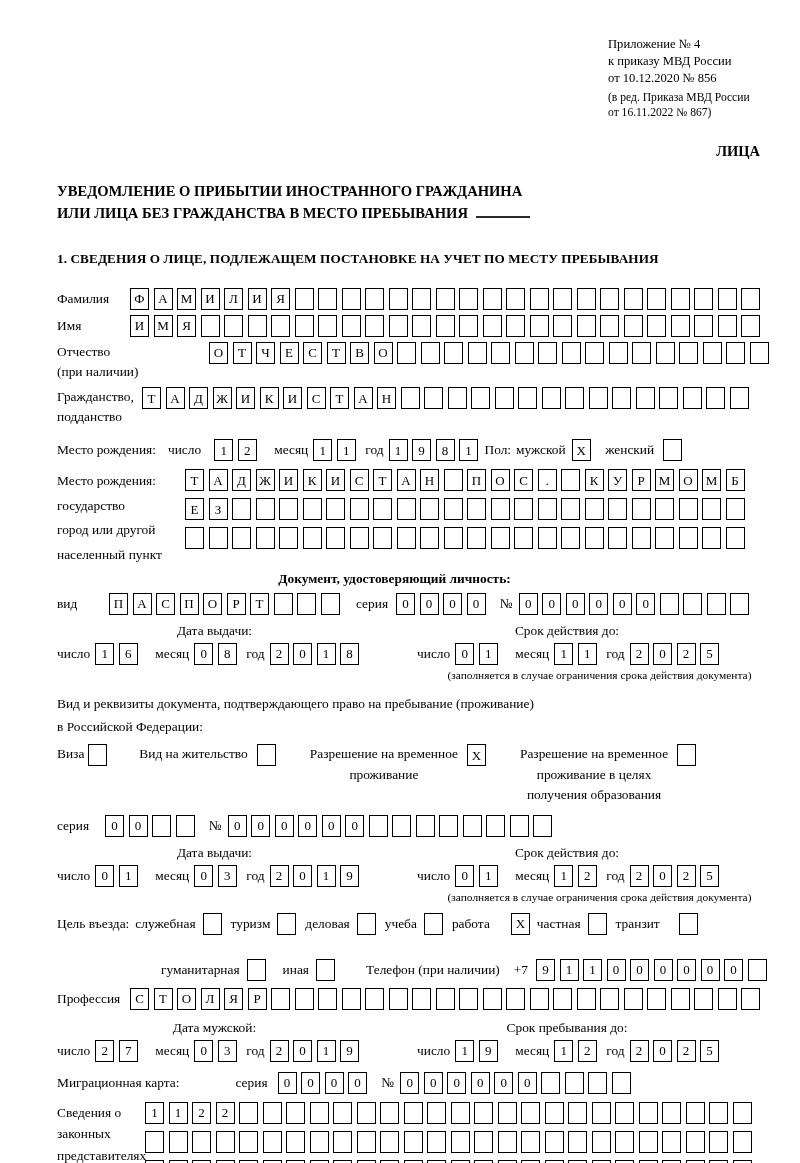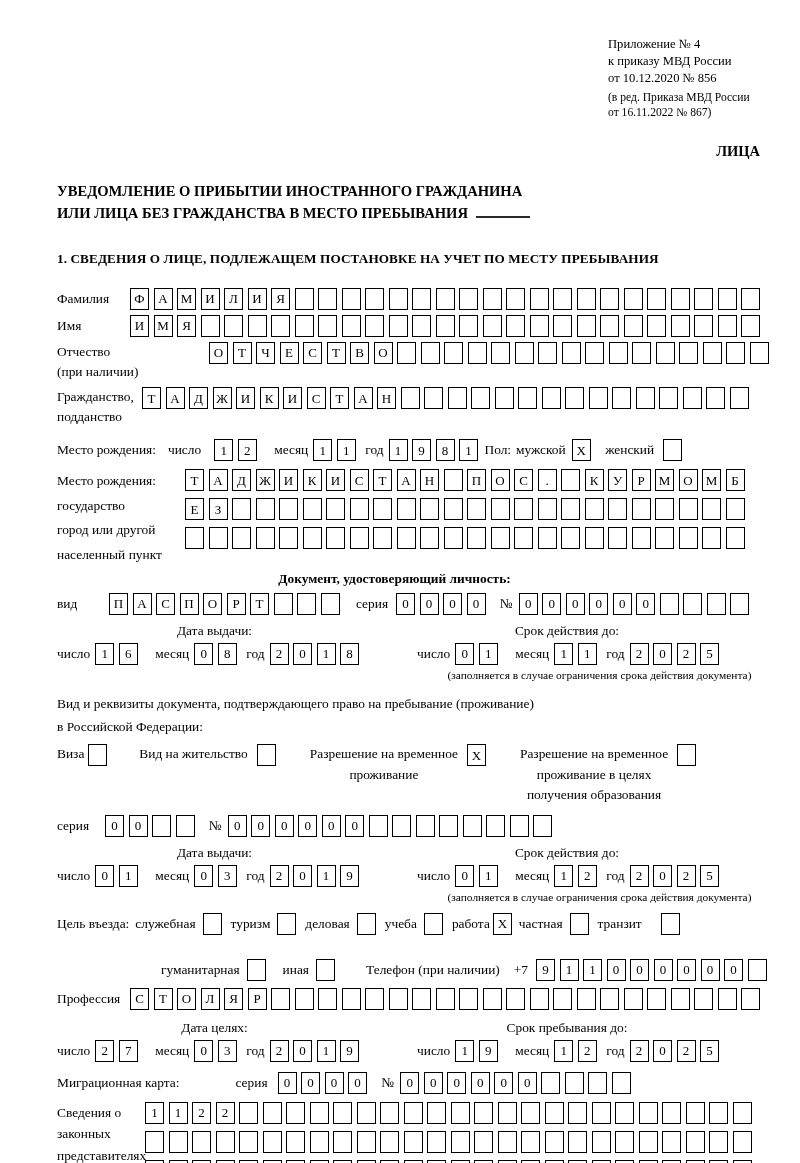--- a/index.html
+++ b/index.html
@@ -520,21 +520,21 @@
       </span>
     <span class="opt">
         <span class="lbl">деловая</span>
         <span class="cell"></span>
       </span>
     <span class="opt">
         <span class="lbl">учеба</span>
         <span class="cell"></span>
       </span>
     <span class="opt" style="margin-right:7px;">
-        <span class="lbl" style="margin-right:3px;">работа</span>
+        <span class="lbl" style="margin-right:21px;">работа</span>
         <span class="cell">X</span>
       </span>
     <span class="opt">
         <span class="lbl">частная</span>
         <span class="cell"></span>
       </span>
     <span class="opt" style="margin-right:0;gap:12px;">
         <span class="lbl">транзит</span>
         <span class="cell"></span>
       </span>
@@ -591,21 +591,21 @@
         <span class="cell"></span>
         <span class="cell"></span>
         <span class="cell"></span>
         <span class="cell"></span>
         <span class="cell"></span>
       </span>
   </div>
 
   <div class="dates" style="margin-top:10px;">
     <div class="dcol-l">
-      <div class="dhead">Дата целях:</div>
+      <div class="dhead">Дата мужской:</div>
       <div class="dg">
         <span class="lbl">число</span>
         <span class="cellrow">
             <span class="cell">2</span>
             <span class="cell">7</span>
           </span>
         <span class="lbl mes">месяц</span>
         <span class="cellrow">
             <span class="cell">0</span>
             <span class="cell">3</span>

